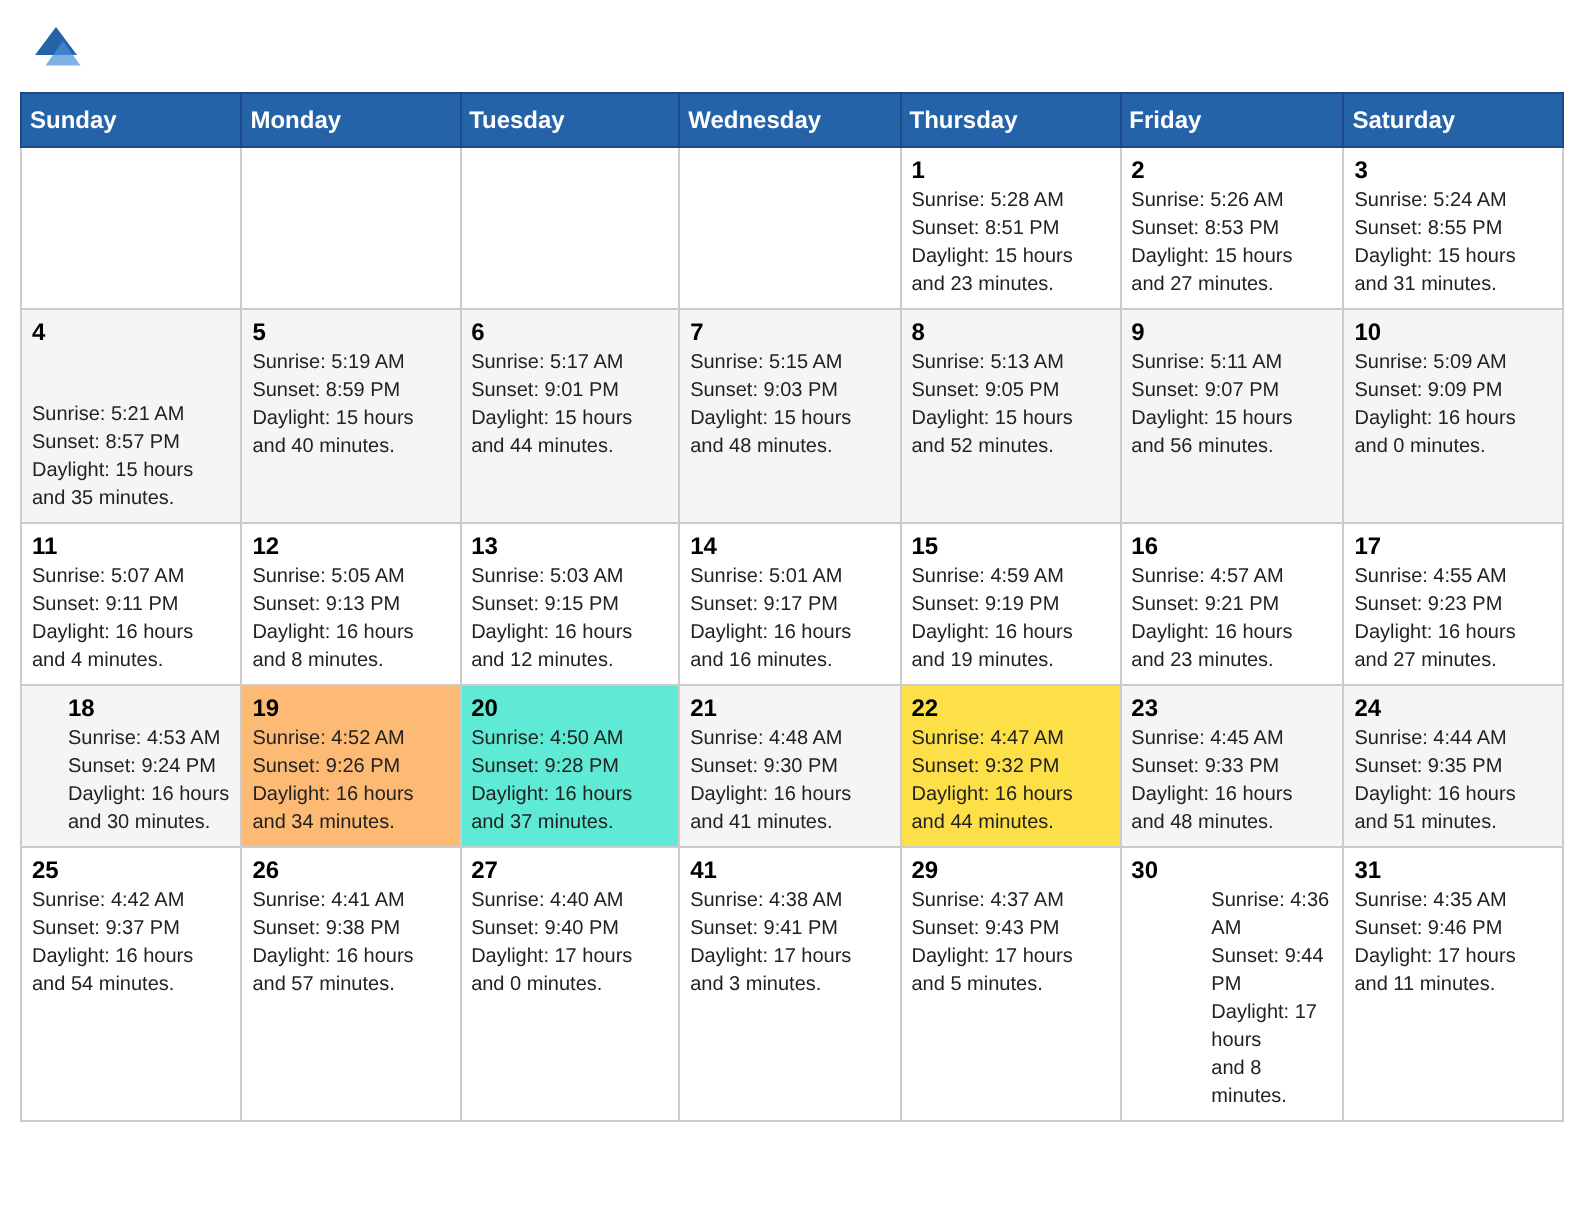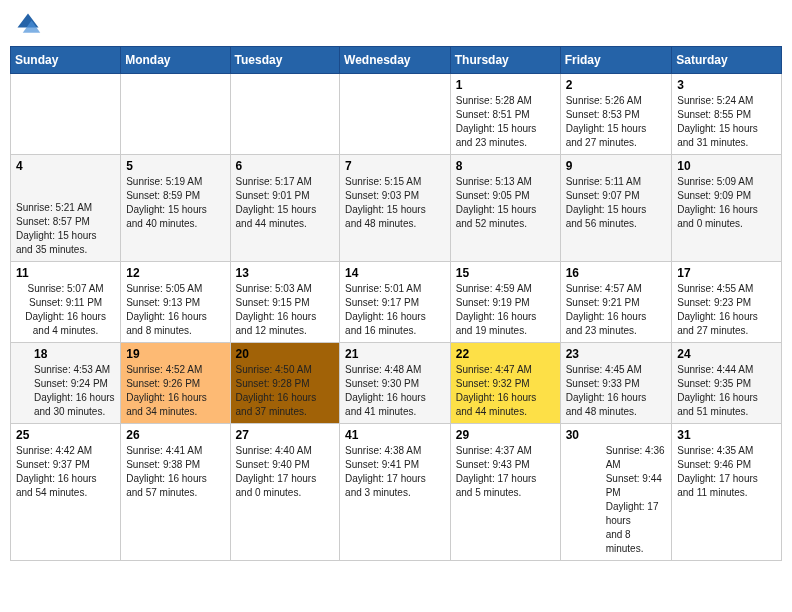--- a/index.html
+++ b/index.html
@@ -198,21 +198,21 @@
           <span class="day-num">10</span>
           <div class="cell-info" style="white-space: pre-line;">Sunrise: 5:09 AM
 Sunset: 9:09 PM
 Daylight: 16 hours
 and 0 minutes.</div>
         </td>
       </tr>
       <tr>
         <td>
           <span class="day-num">11</span>
-          <div class="cell-info" style="white-space: pre-line; text-align: center;">Sunrise: 5:07 AM
+          <div class="cell-info" style="white-space: pre-line;">Sunrise: 5:07 AM
 Sunset: 9:11 PM
 Daylight: 16 hours
 and 4 minutes.</div>
         </td>
         <td>
           <span class="day-num">12</span>
           <div class="cell-info" style="white-space: pre-line;">Sunrise: 5:05 AM
 Sunset: 9:13 PM
 Daylight: 16 hours
 and 8 minutes.</div>
@@ -261,21 +261,21 @@
 Daylight: 16 hours
 and 30 minutes.</div>
         </td>
         <td style="background: #fdba74;">
           <span class="day-num">19</span>
           <div class="cell-info" style="white-space: pre-line;">Sunrise: 4:52 AM
 Sunset: 9:26 PM
 Daylight: 16 hours
 and 34 minutes.</div>
         </td>
-        <td style="background: #a16207;">
+        <td style="background: #5eead4;">
           <span class="day-num">20</span>
           <div class="cell-info" style="white-space: pre-line;">Sunrise: 4:50 AM
 Sunset: 9:28 PM
 Daylight: 16 hours
 and 37 minutes.</div>
         </td>
         <td style="background: rgb(245, 245, 245);">
           <span class="day-num">21</span>
           <div class="cell-info" style="white-space: pre-line;">Sunrise: 4:48 AM
 Sunset: 9:30 PM

